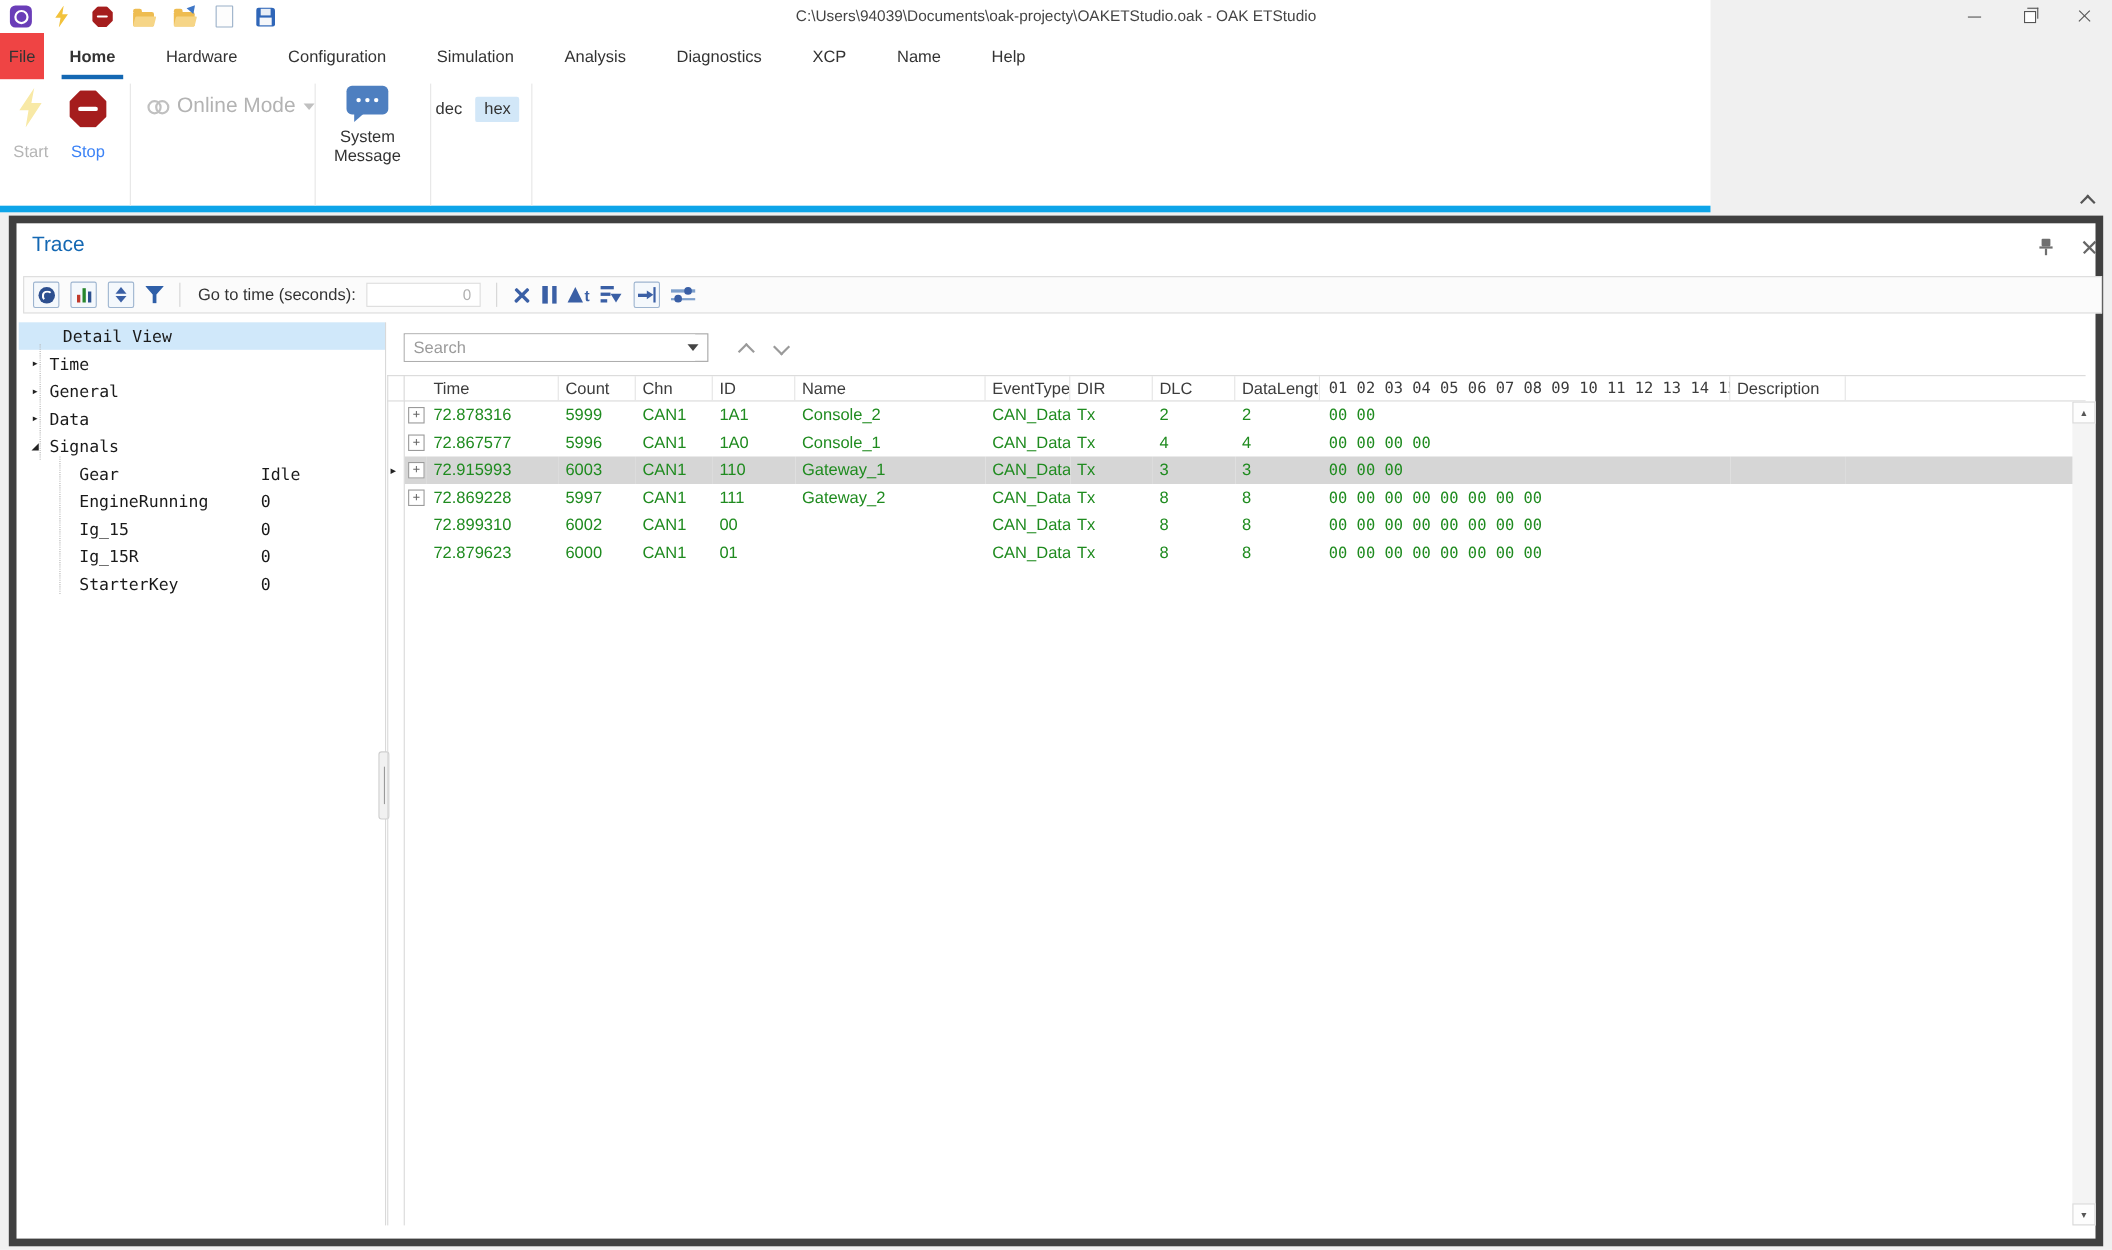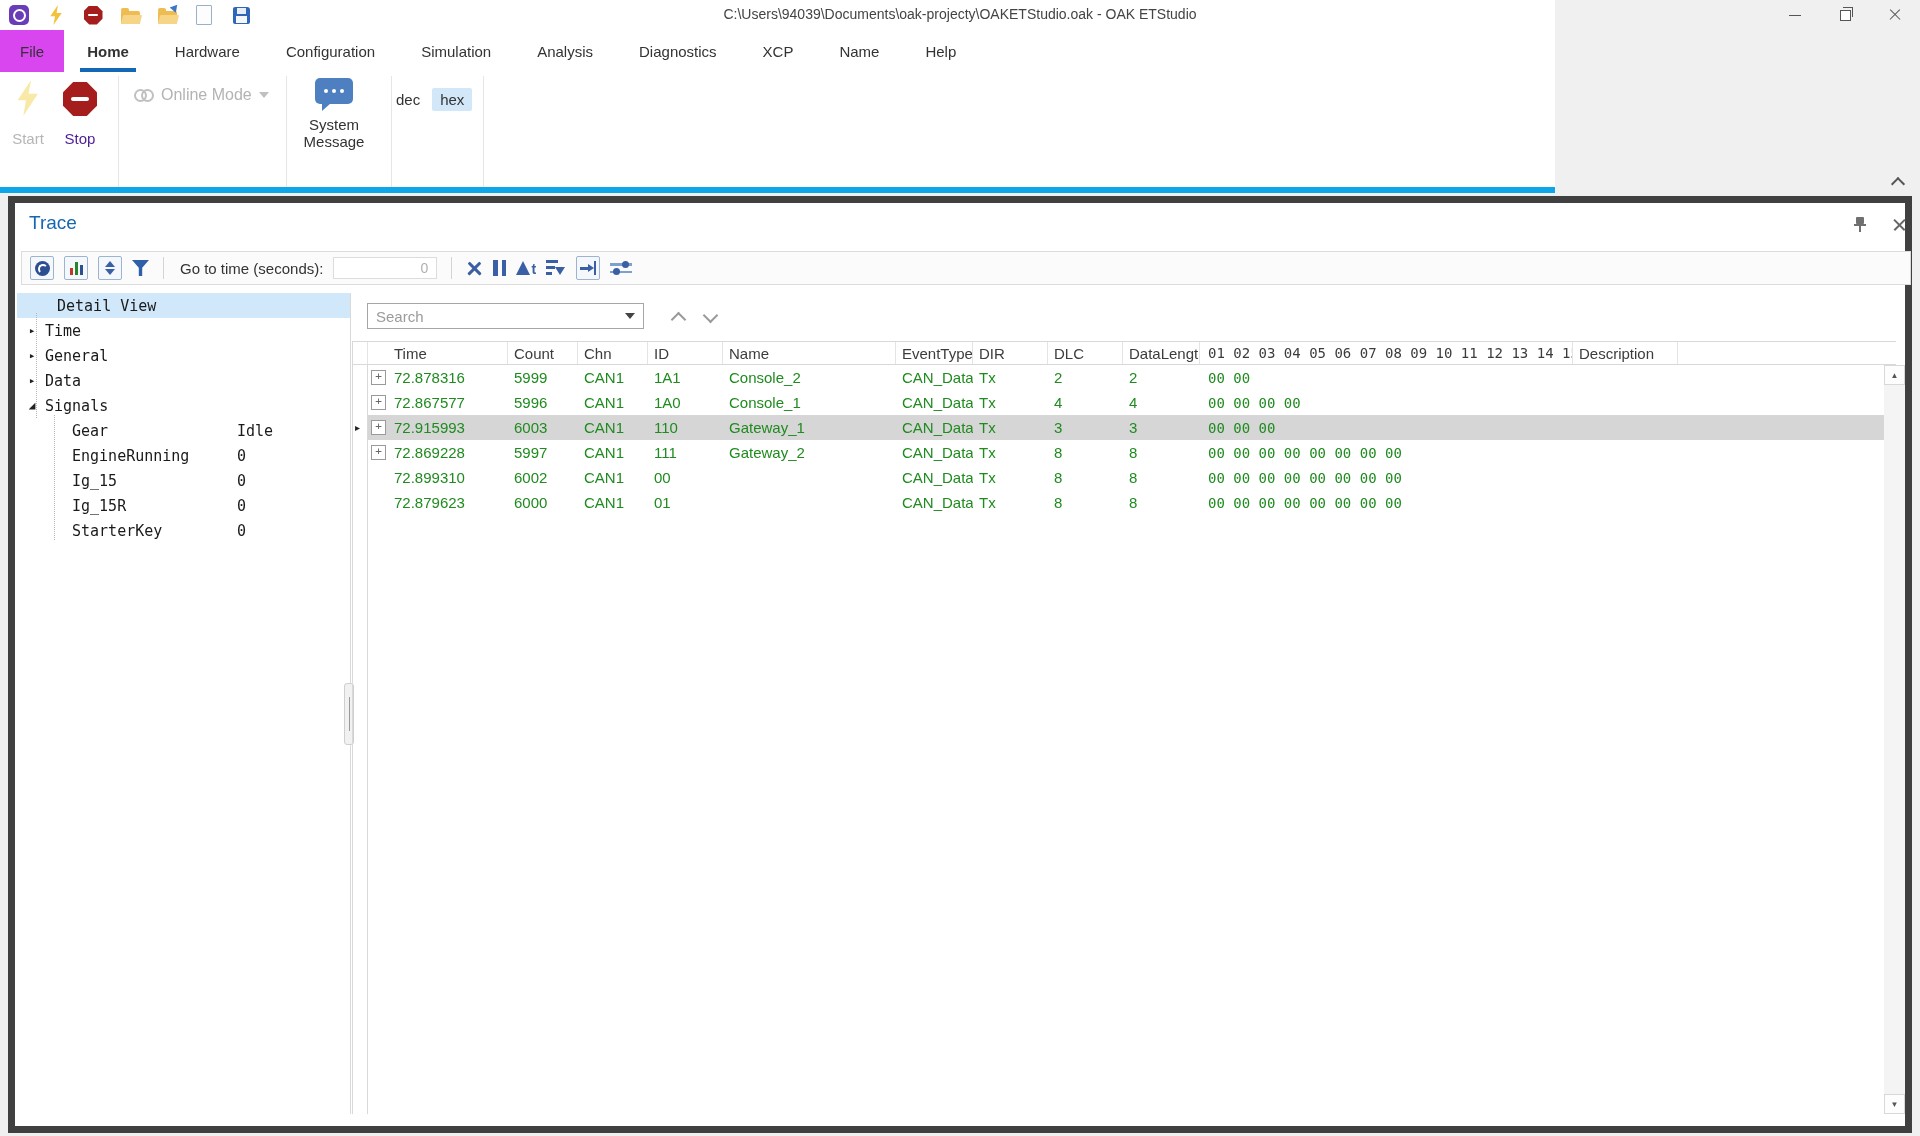--- a/index.html
+++ b/index.html
@@ -35,35 +35,35 @@
   .wc .min{width:12px;height:1px;background:#555;display:block;}
   .wc .restore{width:9px;height:9px;border:1px solid #555;position:relative;background:#fff;display:block;}
   .wc .restore::before{content:'';position:absolute;left:2px;top:-4px;width:9px;height:9px;border:1px solid #555;border-left:none;border-bottom:none;}
   .wc .x1{position:relative;width:12px;height:12px;display:block;}
   .wc .x1::before,.wc .x1::after{content:'';position:absolute;left:-1px;top:5px;width:14px;height:1.4px;background:#555;}
   .wc .x1::before{transform:rotate(45deg);} .wc .x1::after{transform:rotate(-45deg);}
 
   
   .menubar{position:absolute;left:0;top:30px;width:1920px;height:42px;display:flex;align-items:stretch;}
   .menu-item{display:flex;align-items:center;padding:0 23px;font-size:15px;color:#333;position:relative;}
-  .menu-item.file-tab{background:#d946ef;padding:0 20px;}
+  .menu-item.file-tab{background:#ef4444;padding:0 8px;}
   .menu-item.active{font-weight:bold;padding-left:23px;}
   .menu-item.active::after{content:'';position:absolute;left:16px;right:16px;bottom:0;height:4px;background:var(--accent);}
 
   
   .ribbon{position:absolute;left:0;top:72px;width:1920px;height:121px;}
   .rsep{position:absolute;top:4px;bottom:6px;width:1px;background:#e6e6e6;}
   .ribbon-btn{position:absolute;top:4px;width:48px;text-align:center;}
   .ribbon-btn .ric{height:40px;display:flex;align-items:flex-end;justify-content:center;}
   .ribbon-btn .rlabel{margin-top:14px;font-size:15px;}
-  .start-label{color:#b5b5b5;} .stop-label{color:#4c1d95;}
+  .start-label{color:#b5b5b5;} .stop-label{color:#3b82f6;}
   .bolt-big{width:26px;height:36px;background:#f8e9a6;clip-path:polygon(62% 0,10% 56%,42% 56%,32% 100%,88% 38%,52% 38%);}
   .oct-big{width:34px;height:34px;background:var(--stop-red);clip-path:polygon(30% 0,70% 0,100% 30%,100% 70%,70% 100%,30% 100%,0 70%,0 30%);position:relative;}
   .oct-big::after{content:'';position:absolute;left:24%;top:44%;width:52%;height:13%;background:#fff;border-radius:2px;}
-  .online-mode{position:absolute;left:134px;top:14px;display:flex;align-items:center;gap:7px;color:var(--gray-txt);font-size:16px;}
+  .online-mode{position:absolute;left:134px;top:14px;display:flex;align-items:center;gap:7px;color:var(--gray-txt);font-size:19px;}
   .chain{position:relative;width:20px;height:12px;}
   .chain i{position:absolute;width:9px;height:9px;border:2px solid #c0c0c0;border-radius:50%;}
   .chain i:first-child{left:0;top:0;} .chain i:last-child{left:7px;top:0;}
   .caret-down{width:0;height:0;border-left:5px solid transparent;border-right:5px solid transparent;border-top:6px solid #c0c0c0;}
   .sysmsg{position:absolute;left:295px;top:4px;width:78px;text-align:center;}
   .bubble{width:38px;height:26px;background:#4e7fc0;border-radius:5px;margin:2px auto 0;position:relative;display:flex;align-items:center;justify-content:center;gap:4px;}
   .bubble i{width:4px;height:4px;background:#fff;border-radius:50%;display:block;}
   .bubble::after{content:'';position:absolute;left:7px;bottom:-7px;width:0;height:0;border-top:8px solid #4e7fc0;border-right:9px solid transparent;}
   .sysmsg .rlabel{margin-top:12px;font-size:15px;color:#333;line-height:17px;}
   .dechex{position:absolute;left:396px;top:16px;display:flex;gap:12px;align-items:center;font-size:15px;color:#333;}

